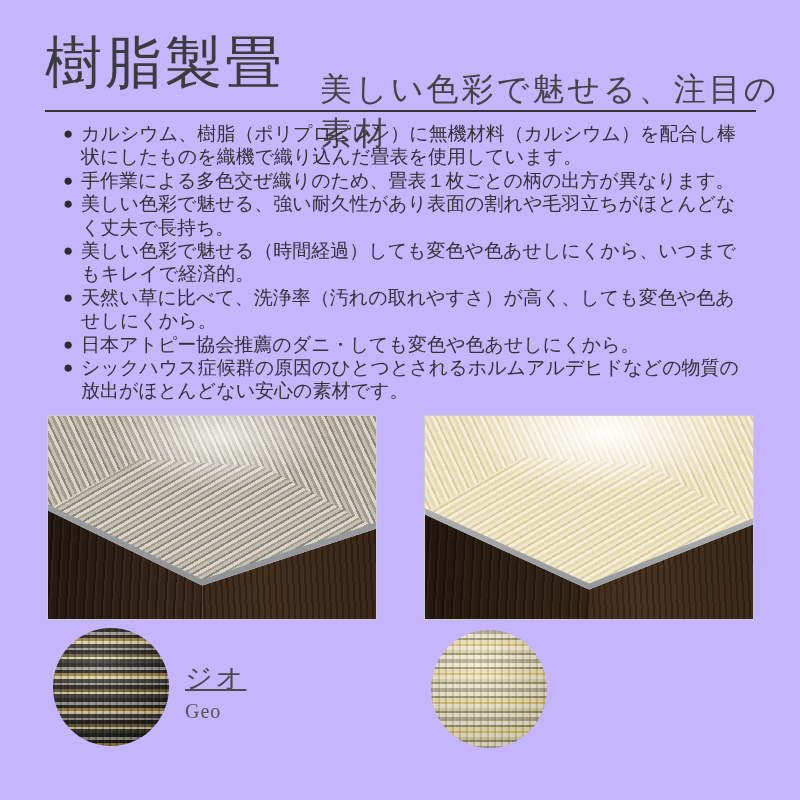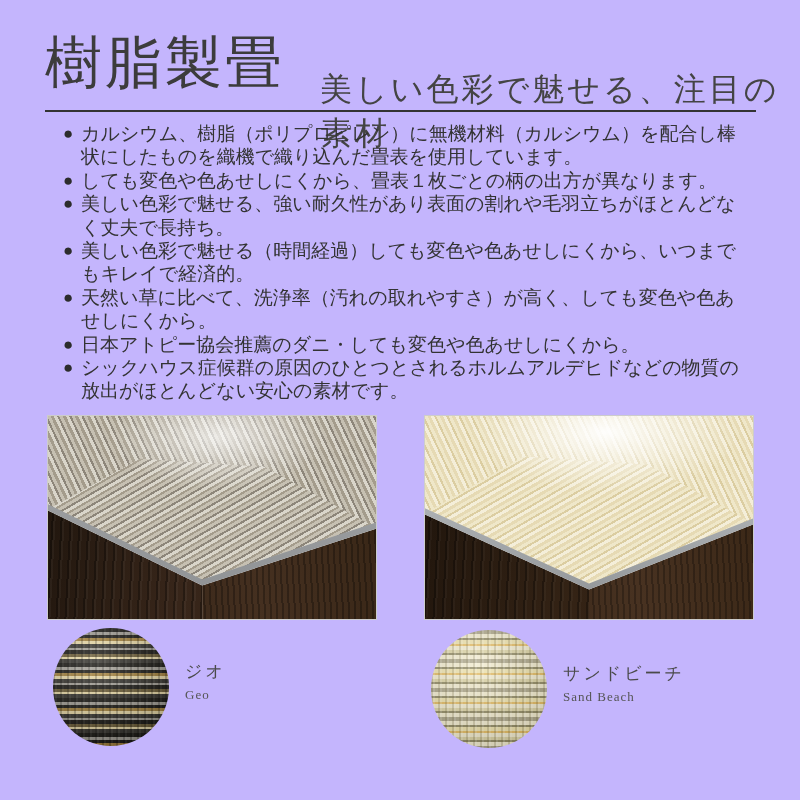--- a/index.html
+++ b/index.html
@@ -114,40 +114,40 @@
   .sand-circle{
     background:
       radial-gradient(circle at 40% 28%,rgba(255,255,255,.25),rgba(0,0,0,.15) 90%),
       repeating-linear-gradient(90deg,rgba(110,100,60,.25) 0 2px,rgba(255,255,255,.15) 2px 4px,rgba(0,0,0,0) 4px 7px),
       repeating-linear-gradient(180deg,
         var(--sand-1) 0 4px,var(--sand-2) 4px 8px,var(--sand-5) 8px 10px,
         var(--sand-3) 10px 14px,var(--sand-4) 14px 16px,var(--sand-2) 16px 20px,
         var(--sand-6) 20px 23px,var(--sand-5) 23px 25px,var(--sand-2) 25px 29px);
   }
   .sw-label{margin:32px 0 0 16px;font-family:"Liberation Serif","DejaVu Serif",serif;}
-  .sw-name-ja{font-size:17px;letter-spacing:3px;color:#4a4a4a;}
-  .sw-name-en{font-size:13px;letter-spacing:1px;color:#555555;margin-top:4px;}
+  .sw-name-ja{font-size:27px;letter-spacing:3px;color:#4a4a4a;text-decoration:underline;}
+  .sw-name-en{font-size:20px;letter-spacing:1px;color:#555555;margin-top:4px;}
 </style>
 </head>
 <body>
 
 <div class="canvas">
 
   <h1 class="page-title">樹脂製畳</h1>
   <p class="page-subtitle">美しい色彩で魅せる、注目の素材</p>
   <div class="rule"></div>
 
   <ul class="features">
     <li>
       <span class="bullet">●</span>
       <span class="ftext">カルシウム、樹脂（ポリプロピレン）に無機材料（カルシウム）を配合し棒状にしたものを織機で織り込んだ畳表を使用しています。</span>
     </li>
     <li>
       <span class="bullet">●</span>
-      <span class="ftext">しても変色や色あせしにくから、畳表１枚ごとの柄の出方が異なります。</span>
+      <span class="ftext">手作業による多色交ぜ織りのため、畳表１枚ごとの柄の出方が異なります。</span>
     </li>
     <li>
       <span class="bullet">●</span>
       <span class="ftext">美しい色彩で魅せる、強い耐久性があり表面の割れや毛羽立ちがほとんどなく丈夫で長持ち。</span>
     </li>
     <li>
       <span class="bullet">●</span>
       <span class="ftext">美しい色彩で魅せる（時間経過）しても変色や色あせしにくから、いつまでもキレイで経済的。</span>
     </li>
     <li>
@@ -185,19 +185,15 @@
   <div class="swatch sw-geo">
     <div class="circle geo-circle"></div>
     <div class="sw-label">
       <div class="sw-name-ja">ジオ</div>
       <div class="sw-name-en">Geo</div>
     </div>
   </div>
 
   <div class="swatch sw-sand">
     <div class="circle sand-circle"></div>
-    <div class="sw-label">
-      <div class="sw-name-ja">サンドビーチ</div>
-      <div class="sw-name-en">Sand Beach</div>
-    </div>
   </div>
 
 </div>
 
 </body></html>

